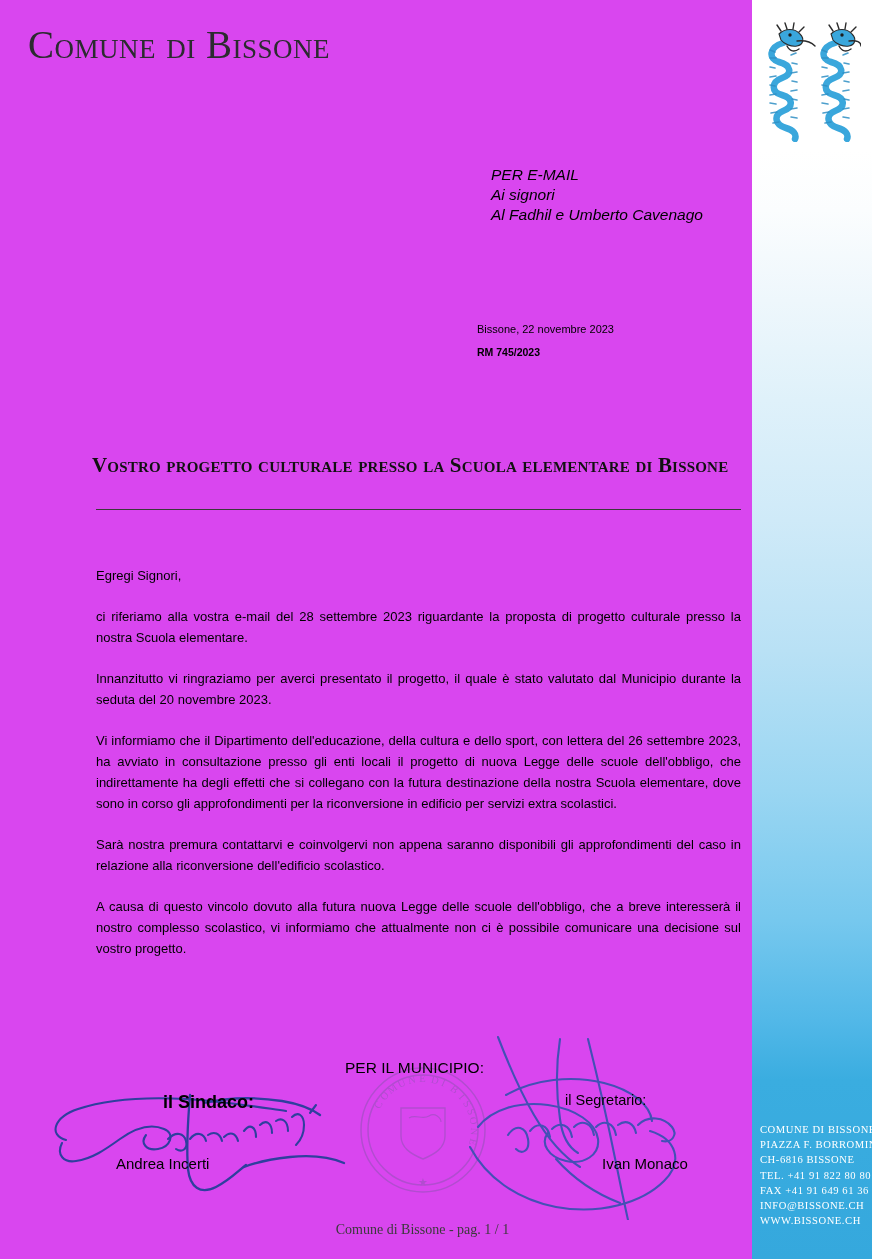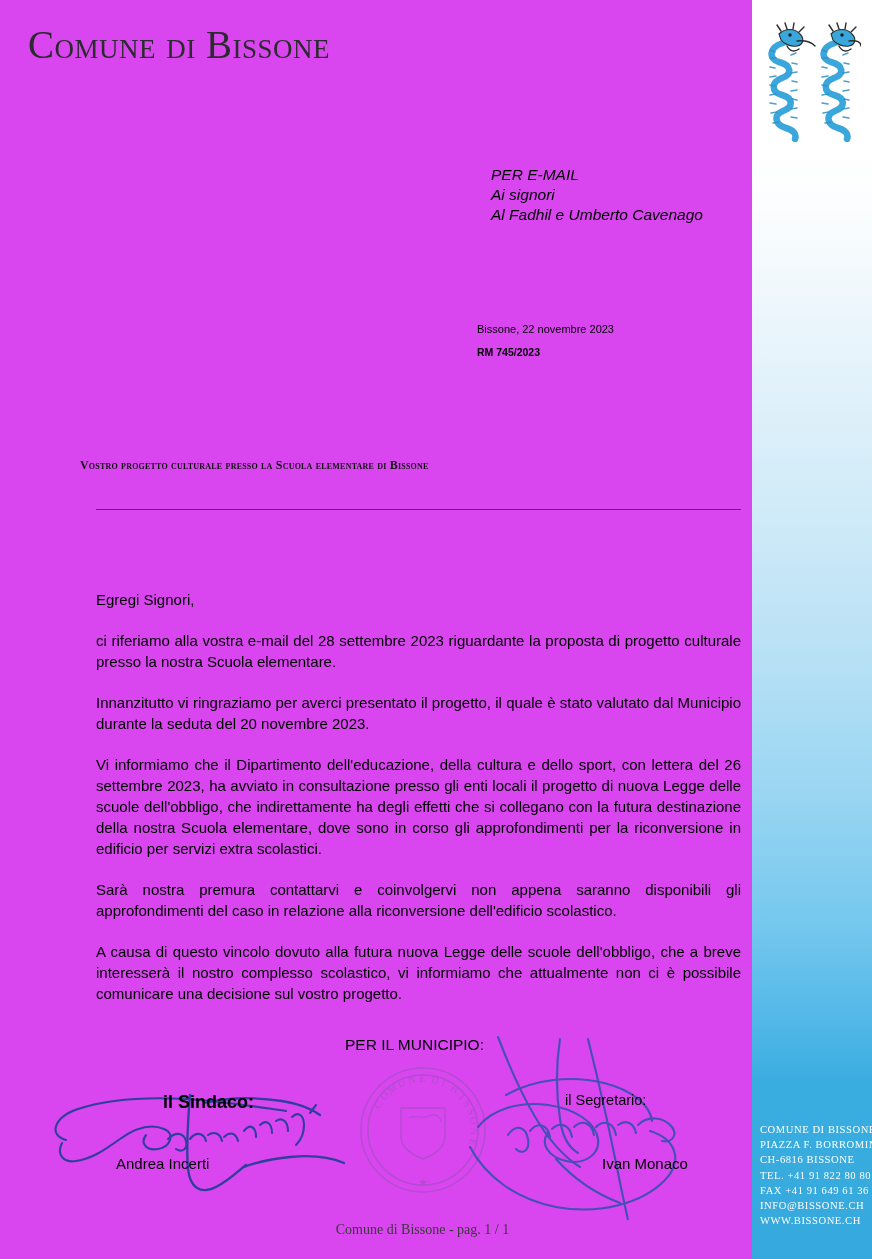--- a/index.html
+++ b/index.html
@@ -88,70 +88,69 @@
     font-size: 10.5px;
     font-weight: bold;
     line-height: 14px;
     margin-top: 6px;
     white-space: nowrap;
   }
 
   
   .subject {
     position: absolute;
-    left: 80px;
+    left: 92px;
     top: 450px;
     width: 644px;
     font-family: "Liberation Serif", serif;
     font-variant: small-caps;
     font-weight: bold;
-    font-size: 12px;
+    font-size: 21px;
     line-height: 30px;
     letter-spacing: 0.2px;
     color: #111111;
   }
   .subject-rule {
     position: absolute;
     left: 96px;
     top: 509px;
     width: 645px;
     height: 1px;
     background: #3a3a3a;
   }
 
   
   .body {
     position: absolute;
     left: 96px;
     top: 565px;
     width: 645px;
-    font-size: 15px;
+    font-size: 13px;
     line-height: 21px;
-    margin-top: 24px;
   }
   .body p {
     margin: 0 0 20px 0;
     text-align: justify;
   }
   .body p.nojustify {
     text-align: left;
   }
 
   
   .sig-area {
     position: absolute;
     left: 0px;
     top: 1035px;
     width: 752px;
     height: 185px;
   }
   .per-municipio {
     position: absolute;
     left: 345px;
-    top: 1px;
+    top: 24px;
     font-size: 15.5px;
     white-space: nowrap;
   }
   .role-sindaco {
     position: absolute;
     left: 163px;
     top: 57px;
     font-size: 18px;
     white-space: nowrap;
     font-weight: bold;

